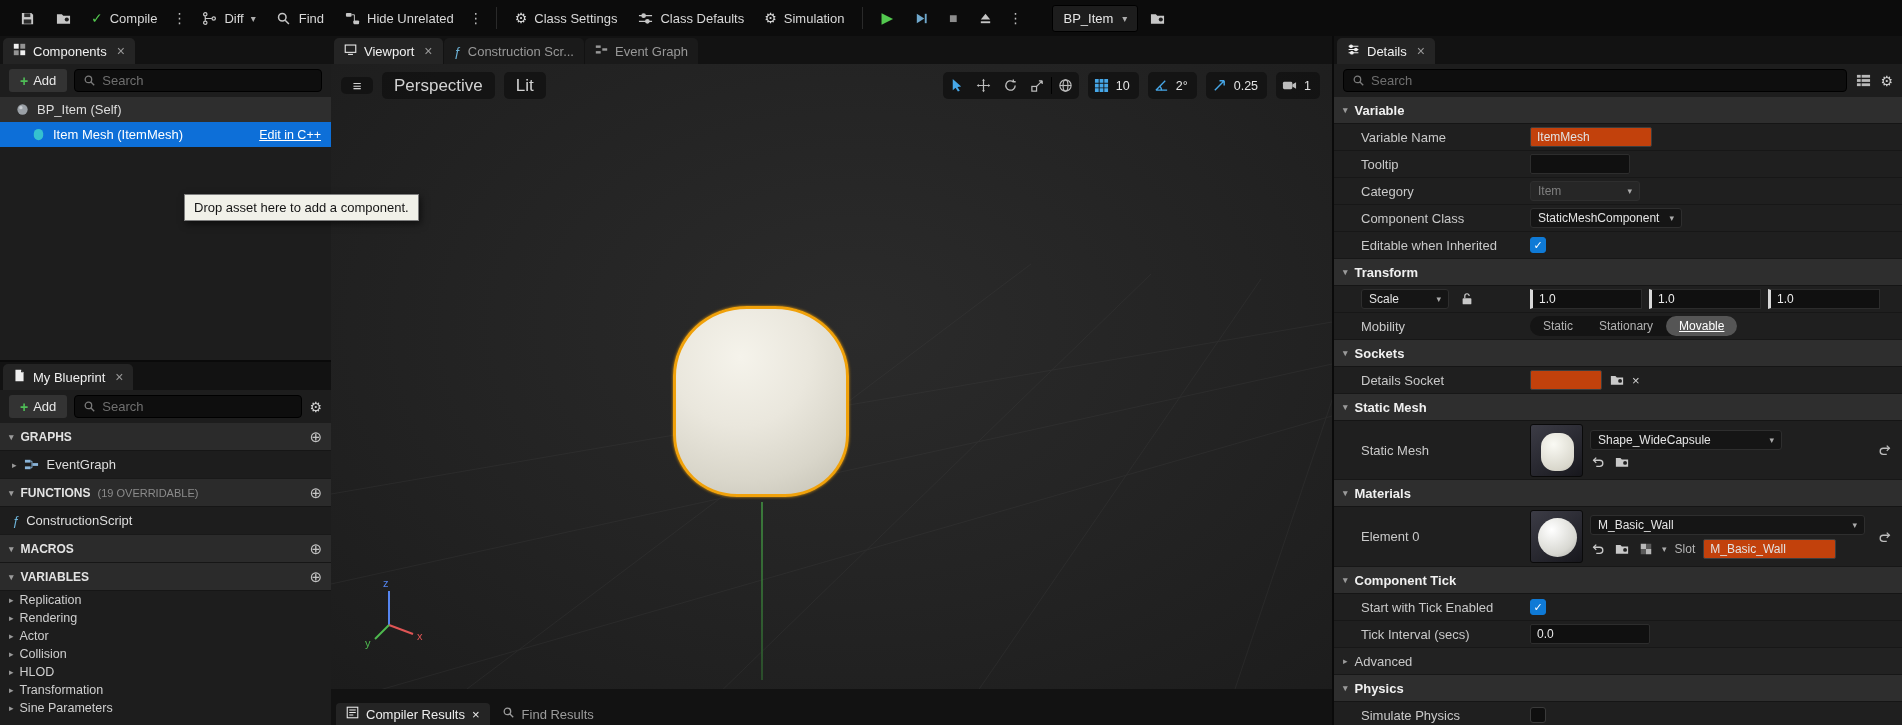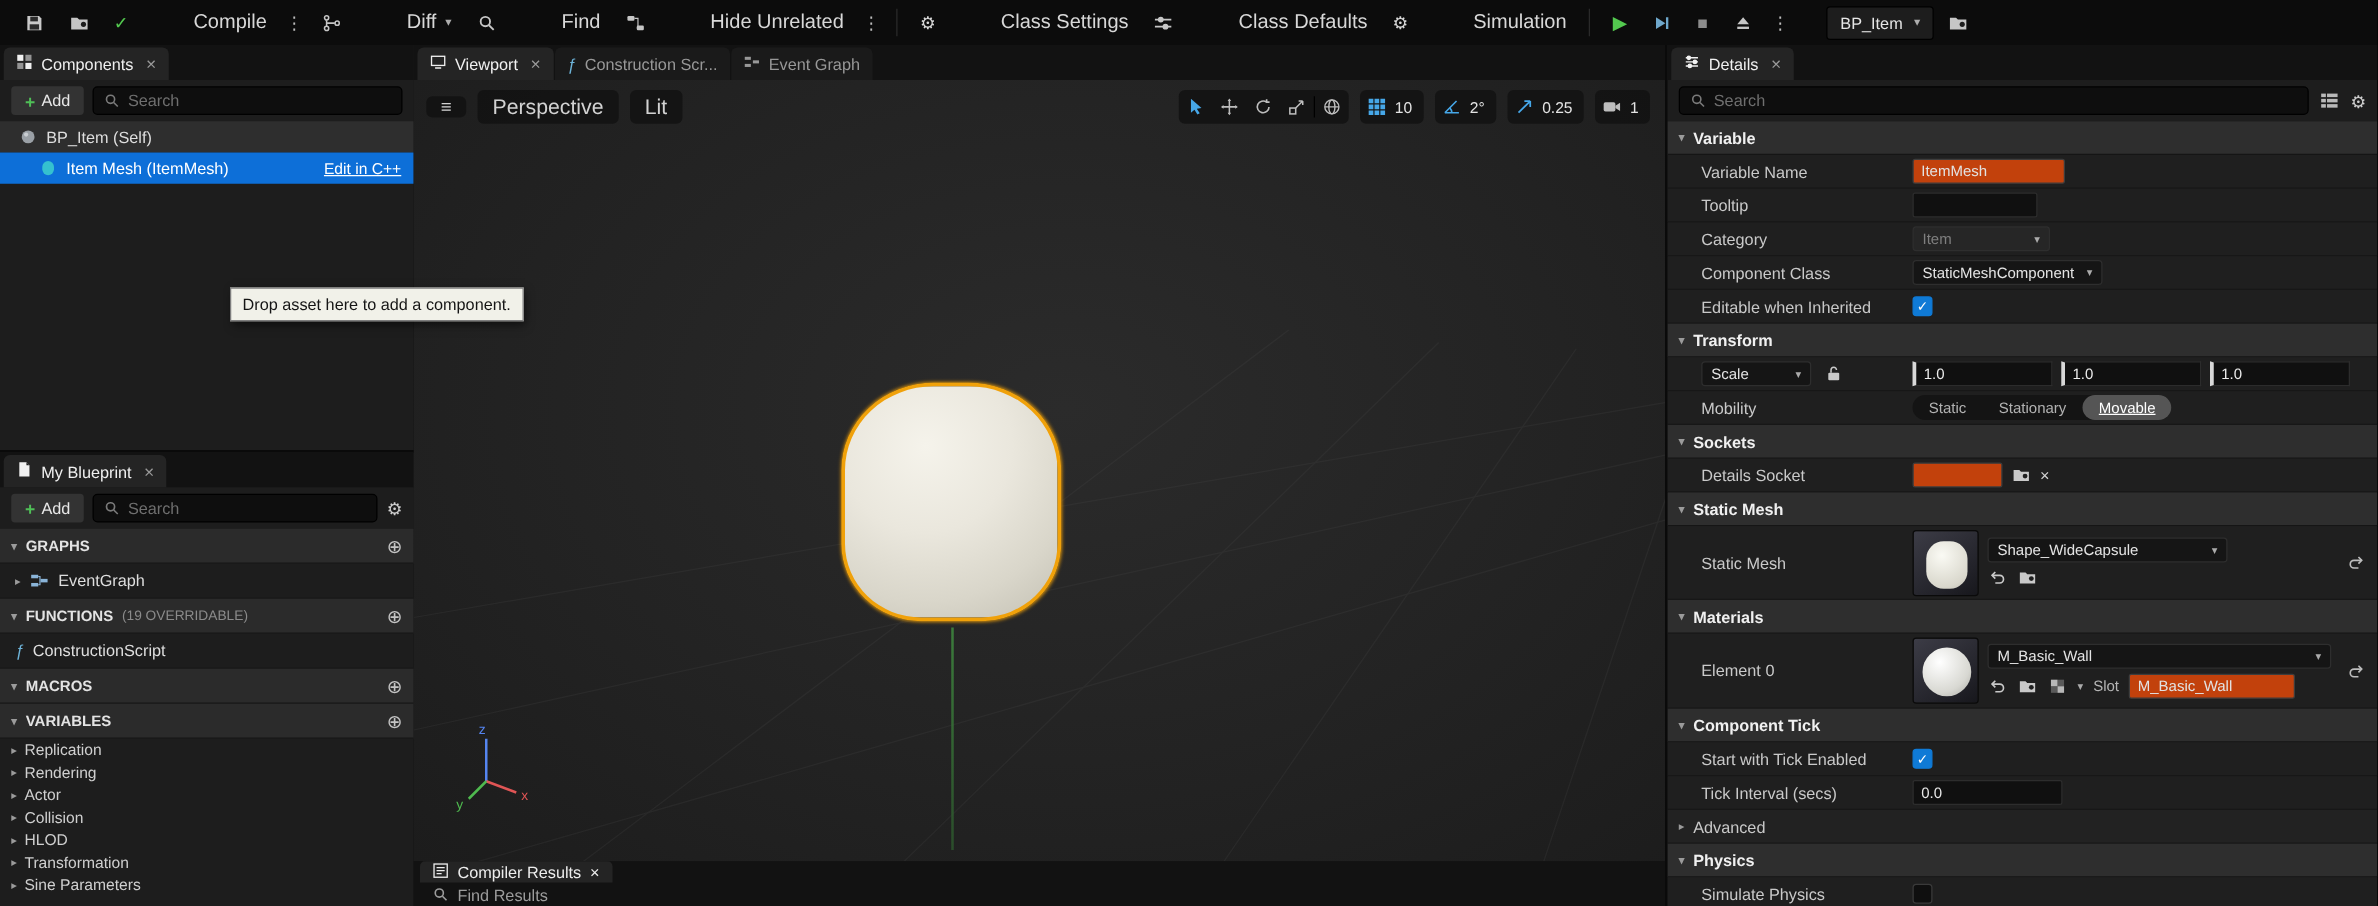--- a/index.html
+++ b/index.html
@@ -3,21 +3,21 @@
 <meta charset="utf-8">
 <style>
   * { box-sizing:border-box; margin:0; padding:0; }
   html,body { background:#050505; }
   body { font-family:"Liberation Sans", sans-serif; }
   .app { position:relative; width:1902px; height:725px; overflow:hidden; background:#0a0a0a; display:flex; flex-direction:column; color:#cfcfcf; font-size:13px; }
 
   
   .top-toolbar { height:36px; background:#0c0c0c; display:flex; align-items:center; padding:0 10px; gap:2px; flex-shrink:0; }
   .tbtn { display:flex; align-items:center; gap:7px; padding:0 9px; height:30px; border-radius:3px; color:#d8d8d8; cursor:default; }
-  .tbtn .lbl { font-size:16px; white-space:nowrap;margin-left:45px; }
+  .tbtn .lbl { font-size:13px; white-space:nowrap; }
   .tsep { width:1px; height:22px; background:#2a2a2a; margin:0 7px; }
   .kebab { color:#bdbdbd; font-size:14px; padding:0 4px; }
   .caret { font-size:10px; color:#aeaeae; }
   .ic { display:inline-flex; width:16px; height:16px; align-items:center; justify-content:center; color:#c6c6c6; }
   .ic svg { width:15px; height:15px; }
   .glyph { font-size:14px; line-height:1; }
   .green { color:#53c94f; }
   .play-glyph { color:#53c94f; font-size:15px; }
   .step-ic { color:#6fa8cc; }
   .stop-glyph { color:#8d8d8d; font-size:14px; }
@@ -46,21 +46,21 @@
   .search-box svg { width:13px; height:13px; flex-shrink:0; }
   .search-box input { background:transparent; border:none; outline:none; color:#dddddd; font-size:13px; width:100%; font-family:inherit; }
   .search-box input::placeholder { color:#6f6f6f; }
 
   .comp-tree { flex:1; position:relative; }
   .comp-row { height:25px; display:flex; align-items:center; gap:7px; padding-left:14px; font-size:13px; color:#dedede; }
   .comp-row.root { background:#2e2e2e; }
   .comp-row.selected { background:#0d6fd8; color:#fff; padding-left:30px; }
   .edit-cpp { margin-left:auto; margin-right:10px; color:#fff; text-decoration:underline; font-size:12.5px; }
 
-  .drop-tooltip { position:absolute; left:184px; top:194px; background:#f1f1e9; color:#151515; border:1px solid #7e7e7e; padding:5px 9px; font-size:13px; white-space:nowrap; box-shadow:2px 3px 7px rgba(0,0,0,.55); z-index:40;margin-top:36px; }
+  .drop-tooltip { position:absolute; left:184px; top:194px; background:#f1f1e9; color:#151515; border:1px solid #7e7e7e; padding:5px 9px; font-size:13px; white-space:nowrap; box-shadow:2px 3px 7px rgba(0,0,0,.55); z-index:40; }
 
   .mbp-header { height:28px; background:#2b2b2b; display:flex; align-items:center; gap:7px; padding:0 9px; color:#e3e3e3; font-weight:bold; font-size:12px; border-bottom:1px solid #161616; flex-shrink:0; }
   .mbp-note { color:#8b8b8b; font-weight:normal; font-size:11px; }
   .mbp-plus { margin-left:auto; color:#c3c3c3; font-size:15px; font-weight:normal; }
   .mbp-item { height:28px; display:flex; align-items:center; gap:7px; padding-left:12px; color:#dedede; border-bottom:1px solid #191919; flex-shrink:0; }
   .mbp-cat { height:18px; display:flex; align-items:center; gap:6px; padding-left:9px; color:#cfcfcf; font-size:12.5px; flex-shrink:0; }
   .tri { color:#9b9b9b; font-size:9px; }
 
   
   .center-col { flex:1; display:flex; flex-direction:column; min-width:0; }
@@ -77,21 +77,21 @@
   .vp-div { width:1px; height:17px; background:#000; align-self:center; }
 
   .vp-grid { position:absolute; inset:0; width:100%; height:100%; }
   .capsule { position:absolute; left:342px; top:242px; width:176px; height:191px;
     border-radius:74px 74px 64px 64px / 70px 70px 62px 62px;
     background:radial-gradient(circle at 38% 26%, #f5f3eb 0%, #eae7dd 40%, #d9d6ca 72%, #c3c0b3 100%);
     border:3px solid #f0a10a; box-shadow:0 0 3px rgba(240,161,10,.9); }
   .green-line { position:absolute; left:430px; top:438px; width:2px; height:178px; background:linear-gradient(#3f8a3f, #2c542c); opacity:.85; }
   .axis-gizmo { position:absolute; left:22px; bottom:32px; width:80px; height:84px; }
 
-  .bottom-tabbar { height:36px; background:#121212; display:flex; align-items:flex-start; gap:2px; padding-left:5px; flex-shrink:0;flex-direction:column; }
+  .bottom-tabbar { height:36px; background:#121212; display:flex; align-items:flex-end; gap:2px; padding-left:5px; flex-shrink:0; }
   .btab { height:22px; display:flex; align-items:center; gap:7px; padding:0 10px; font-size:13px; color:#9c9c9c; border-radius:4px 4px 0 0; }
   .btab.active { background:#242424; color:#ededed; }
 
   
   .right-col { width:568px; flex-shrink:0; display:flex; flex-direction:column; background:#1d1d1d; margin-left:2px; }
   .details-search-row { height:33px; display:flex; align-items:center; gap:9px; padding:0 9px; flex-shrink:0; }
   .dsr-ic { color:#b9b9b9; display:flex; }
   .dsr-ic svg { width:15px; height:15px; }
   .details-body { flex:1; overflow:hidden; display:flex; flex-direction:column; }
   .dsection { height:27px; background:#2e2e2e; display:flex; align-items:center; gap:7px; padding:0 9px; color:#f0f0f0; font-weight:bold; font-size:13px; border-bottom:1px solid #151515; flex-shrink:0; }

